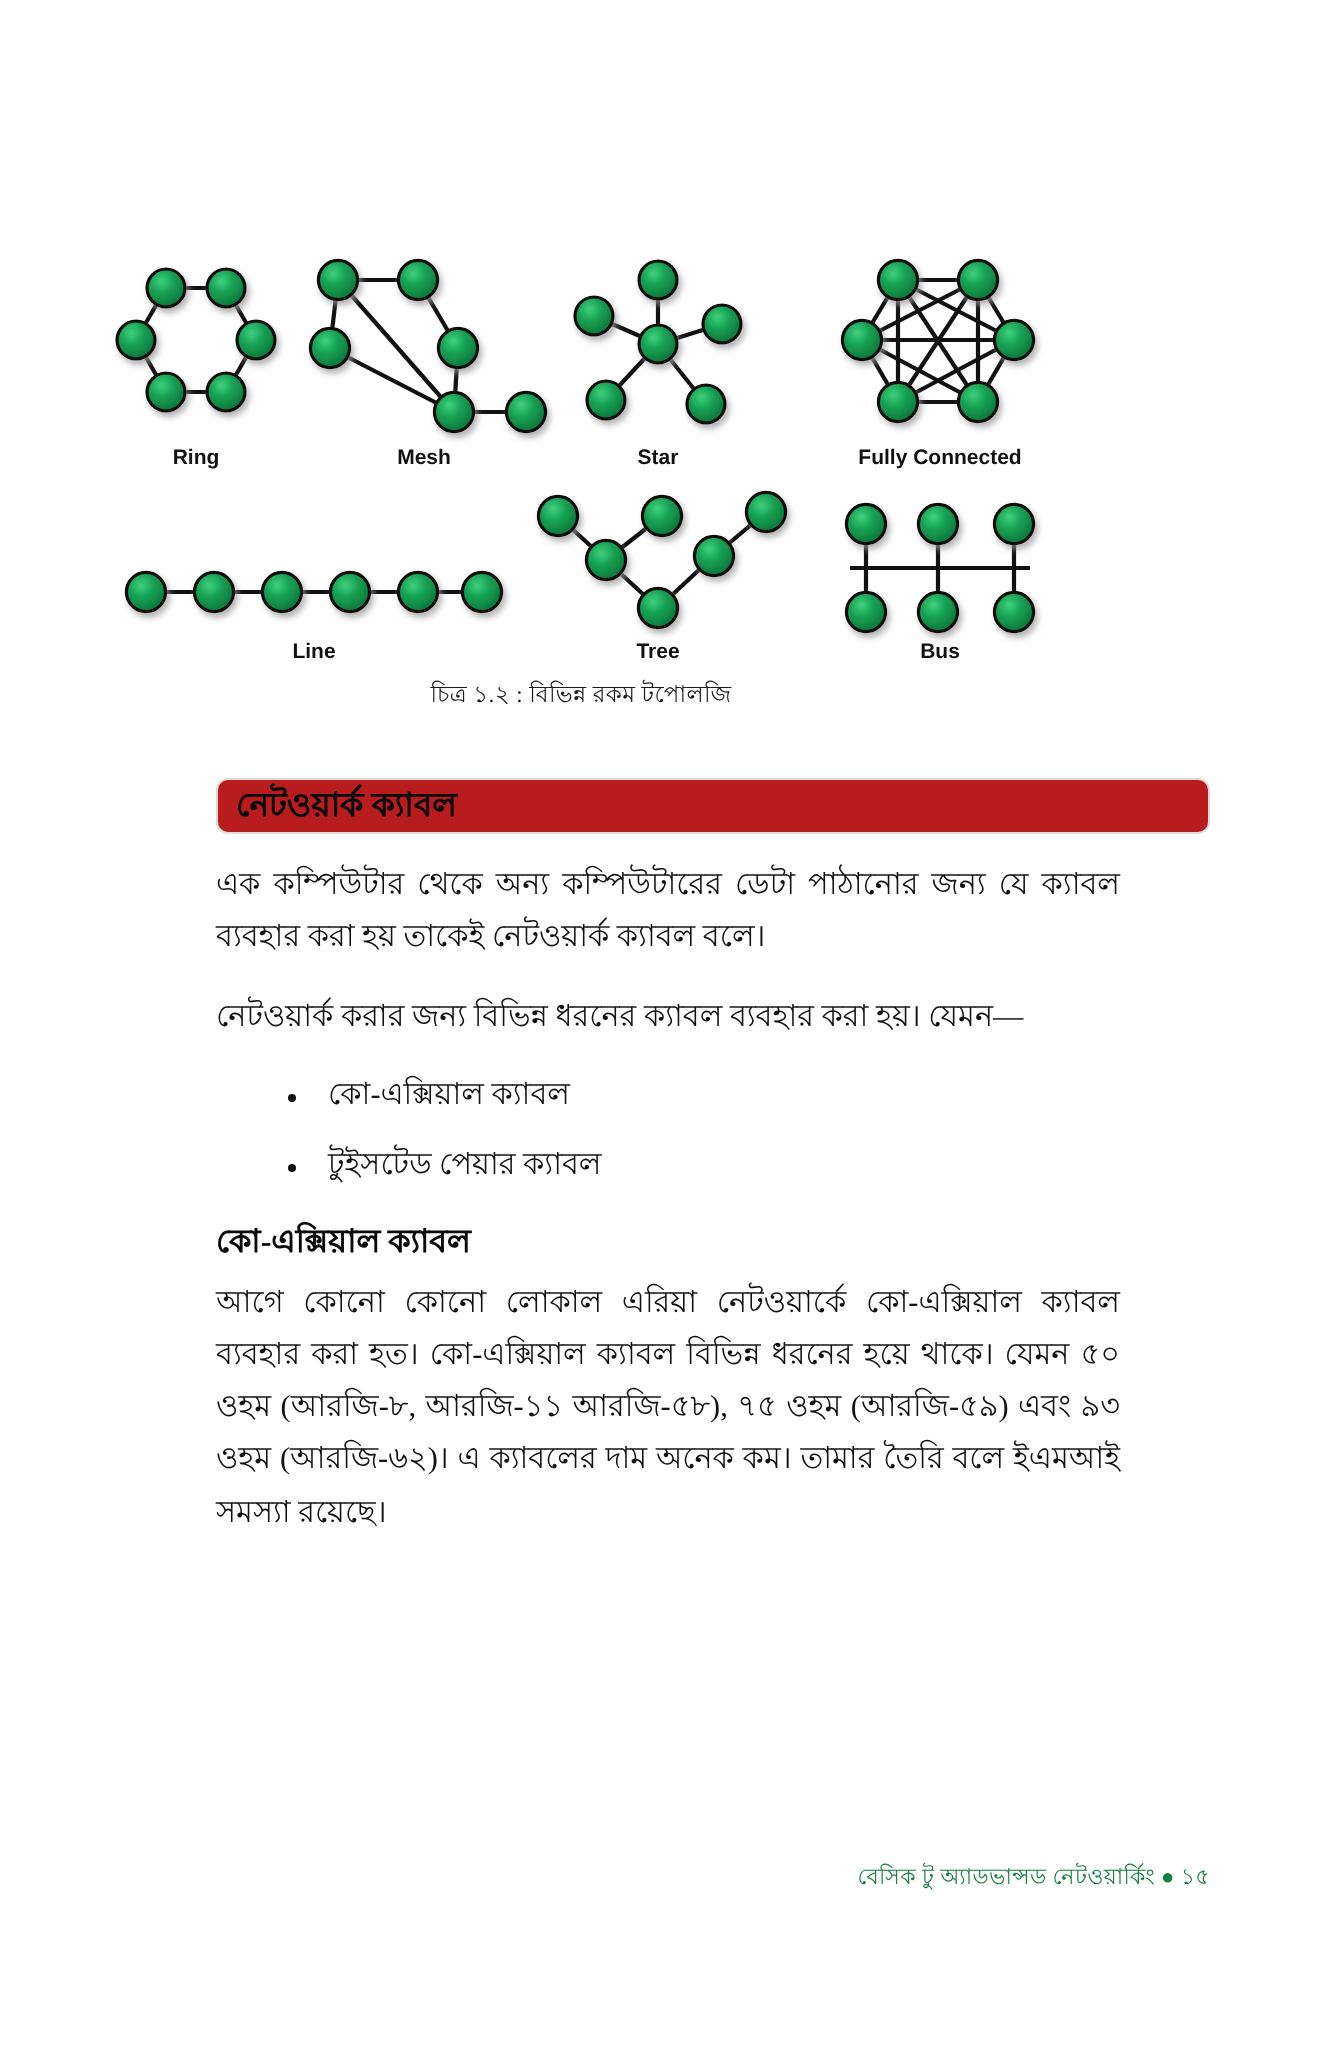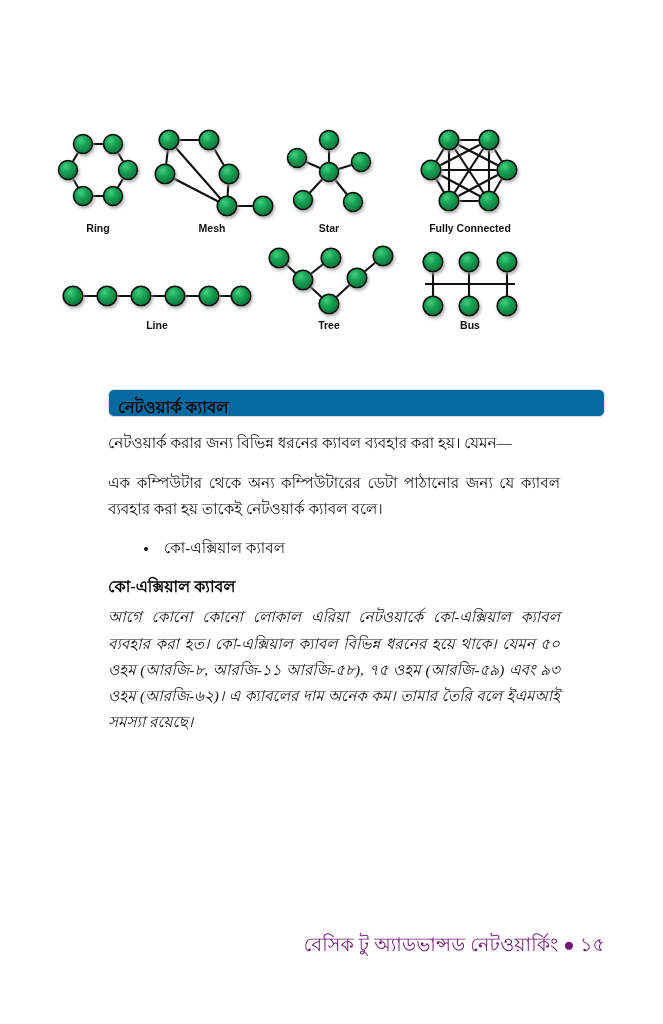--- a/index.html
+++ b/index.html
@@ -36,26 +36,26 @@
     letter-spacing: 0.2px;
   }
 
   
   .section-bar {
     position: absolute;
     left: 108px;
     top: 389px;
     width: 497px;
     height: 28px;
-    background: #0369a1;
+    background: #b91c1c;
     border: 1px solid #dcdcdc;
     border-radius: 6px;
     box-sizing: border-box;
     display: flex;
-    align-items: flex-end;
+    align-items: center;
   }
   .section-bar-title {
     font-size: 16.5px;
     font-weight: 700;
     color: #0a0a0a;
     padding-left: 9px;
     line-height: 1;
   }
 
   
@@ -66,21 +66,21 @@
     width: 452px;
   }
   p.body {
     margin: 0 0 14px 0;
     font-size: 15.2px;
     line-height: 1.72;
     text-align: justify;
     text-justify: inter-word;
     color: #111111;
   }
-  p.body.last-of-block { margin-bottom: 0; font-style: italic; }
+  p.body.last-of-block { margin-bottom: 0; }
 
   ul.cable-list {
     list-style: none;
     margin: 4px 0 16px 0;
     padding: 0 0 0 34px;
   }
   ul.cable-list li {
     position: relative;
     font-size: 15.2px;
     line-height: 1.55;
@@ -107,22 +107,22 @@
     line-height: 1.4;
   }
 
   
   .footer {
     position: absolute;
     left: 0;
     right: 58px;
     top: 930px;
     text-align: right;
-    font-size: 19px;
-    color: #701a75;
+    font-size: 11px;
+    color: #15803d;
     letter-spacing: 0.2px;
     padding-left: 20px;
   }
 </style>
 </head>
 <body>
 
 <div class="page">
 
   <div class="figure">
@@ -266,34 +266,36 @@
         <text x="57" y="114">Ring</text>
         <text x="171" y="114">Mesh</text>
         <text x="288" y="114">Star</text>
         <text x="429" y="114">Fully Connected</text>
         <text x="116" y="211">Line</text>
         <text x="288" y="211">Tree</text>
         <text x="429" y="211">Bus</text>
       </g>
     </svg>
 
+    <div class="figure-caption">চিত্র ১.২ : বিভিন্ন রকম টপোলজি</div>
   </div>
 
   <div class="section-bar">
     <span class="section-bar-title">নেটওয়ার্ক ক্যাবল</span>
   </div>
 
   <div class="content">
 
+    <p class="body">এক কম্পিউটার থেকে অন্য কম্পিউটারের ডেটা পাঠানোর জন্য যে ক্যাবল ব্যবহার করা হয় তাকেই নেটওয়ার্ক ক্যাবল বলে।</p>
+
     <p class="body">নেটওয়ার্ক করার জন্য বিভিন্ন ধরনের ক্যাবল ব্যবহার করা হয়। যেমন—</p>
-
-    <p class="body">এক কম্পিউটার থেকে অন্য কম্পিউটারের ডেটা পাঠানোর জন্য যে ক্যাবল ব্যবহার করা হয় তাকেই নেটওয়ার্ক ক্যাবল বলে।</p>
 
     <ul class="cable-list">
       <li>কো-এক্সিয়াল ক্যাবল</li>
+      <li>টুইসটেড পেয়ার ক্যাবল</li>
     </ul>
 
     <h3 class="subhead">কো-এক্সিয়াল ক্যাবল</h3>
 
     <p class="body last-of-block">আগে কোনো কোনো লোকাল এরিয়া নেটওয়ার্কে কো-এক্সিয়াল ক্যাবল ব্যবহার করা হত। কো-এক্সিয়াল ক্যাবল বিভিন্ন ধরনের হয়ে থাকে। যেমন ৫০ ওহম (আরজি-৮, আরজি-১১ আরজি-৫৮), ৭৫ ওহম (আরজি-৫৯) এবং ৯৩ ওহম (আরজি-৬২)। এ ক্যাবলের দাম অনেক কম। তামার তৈরি বলে ইএমআই সমস্যা রয়েছে।</p>
   </div>
 
   <div class="footer">বেসিক টু অ্যাডভান্সড নেটওয়ার্কিং ● ১৫</div>
 
 </div>

